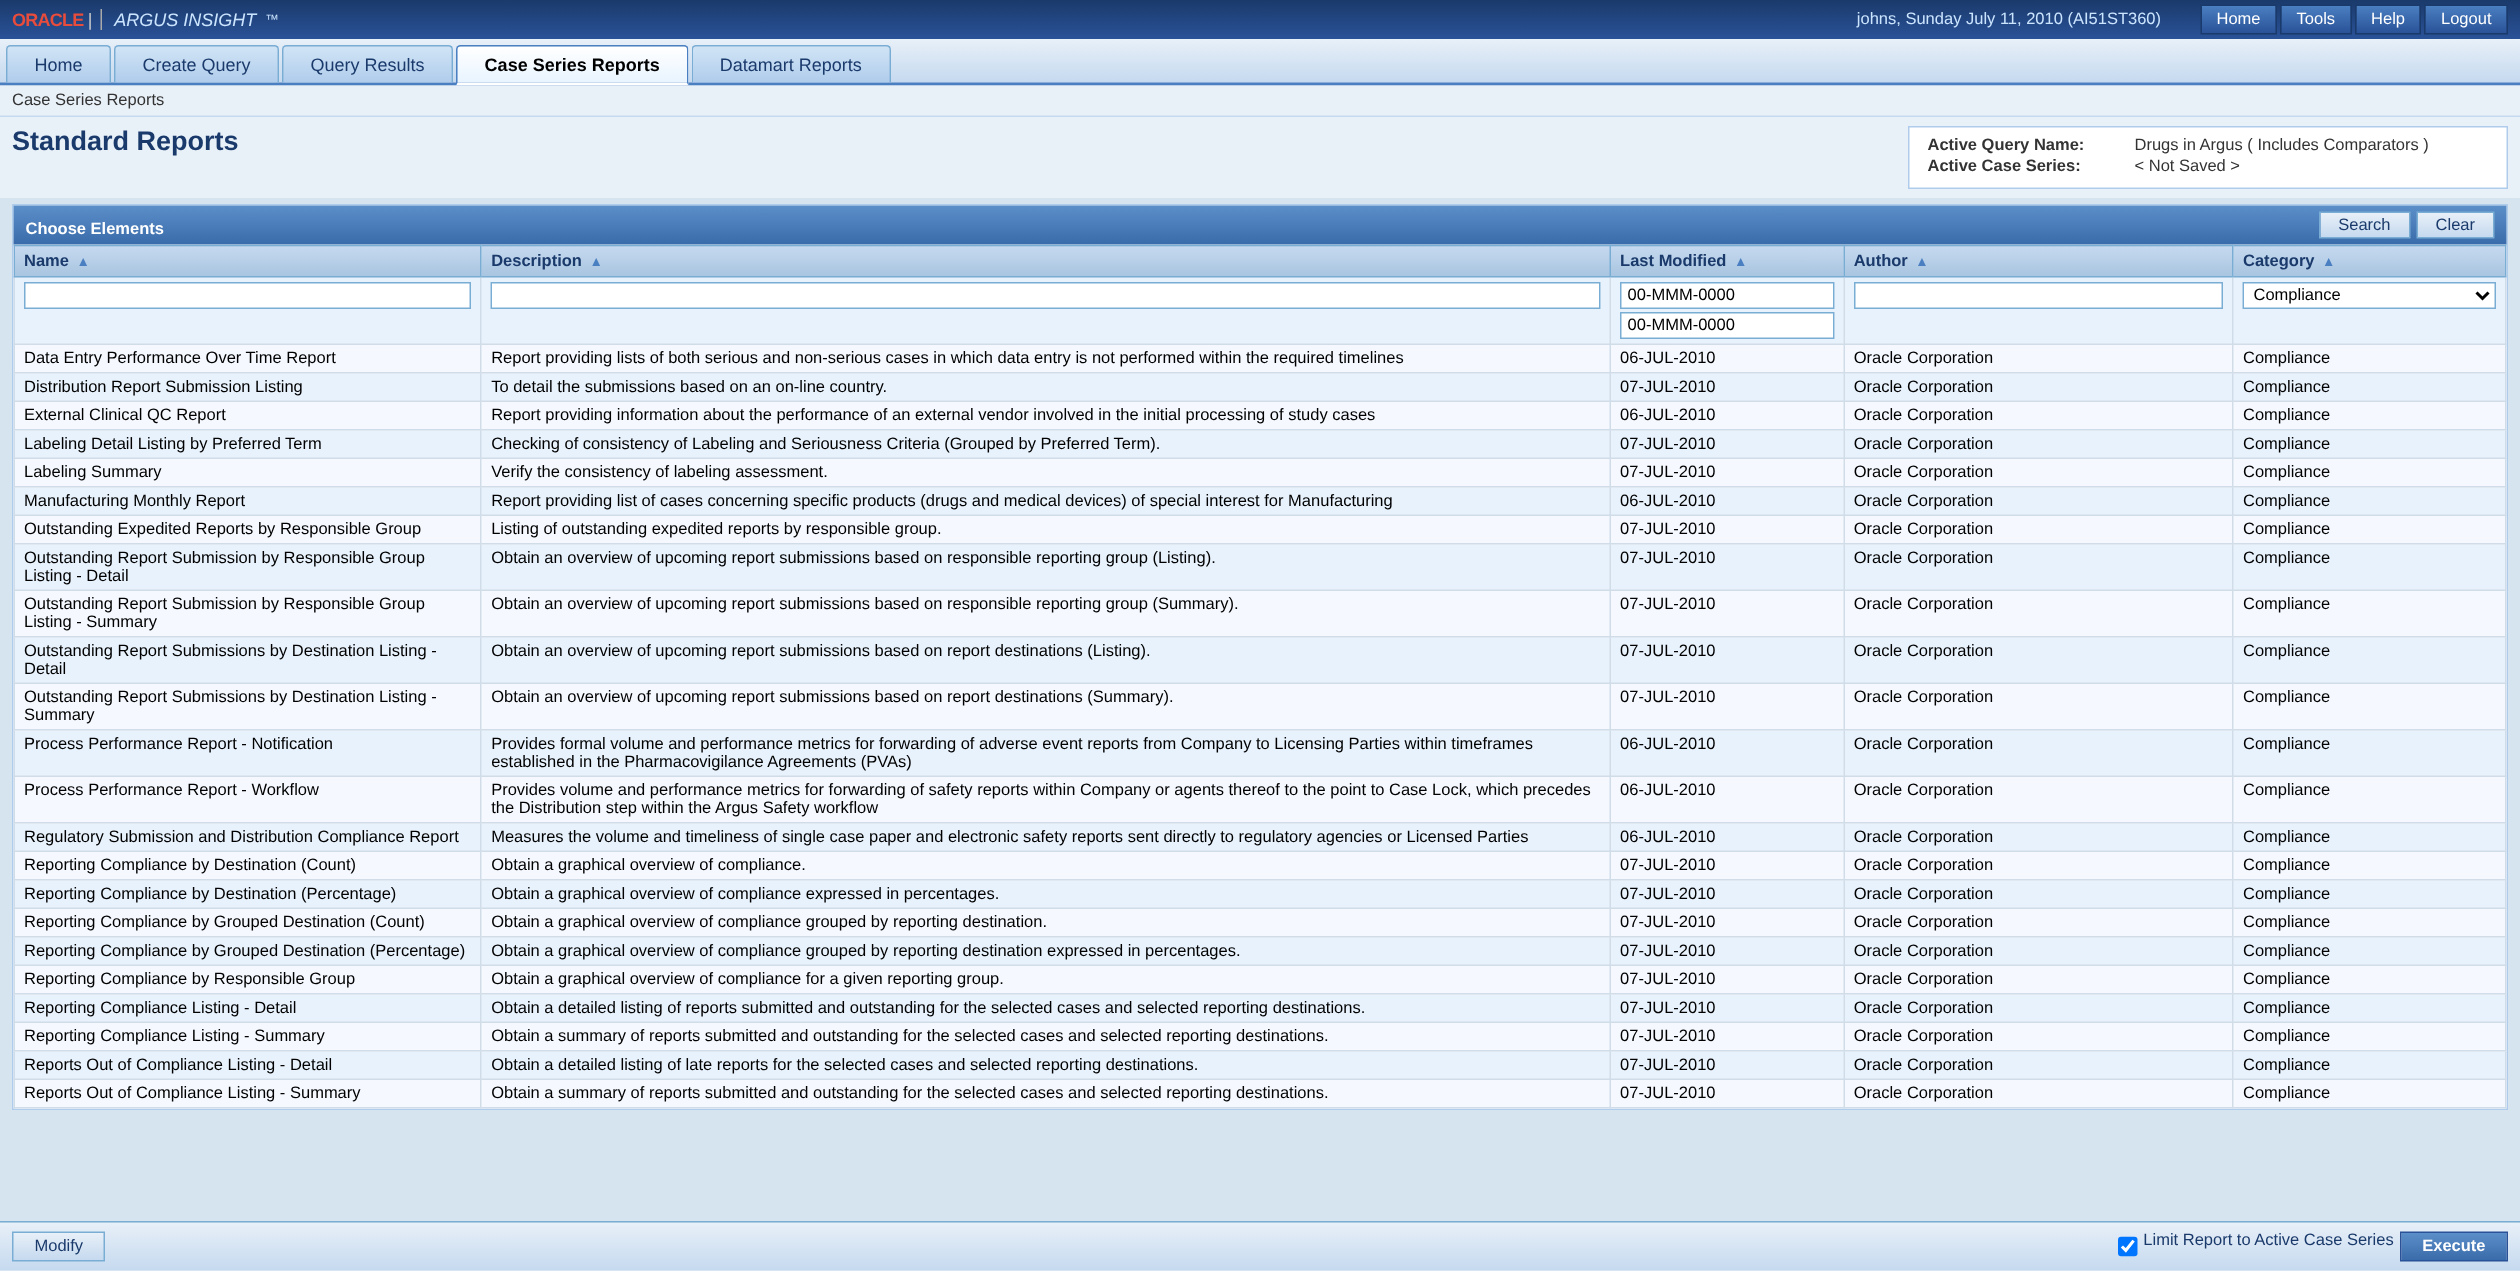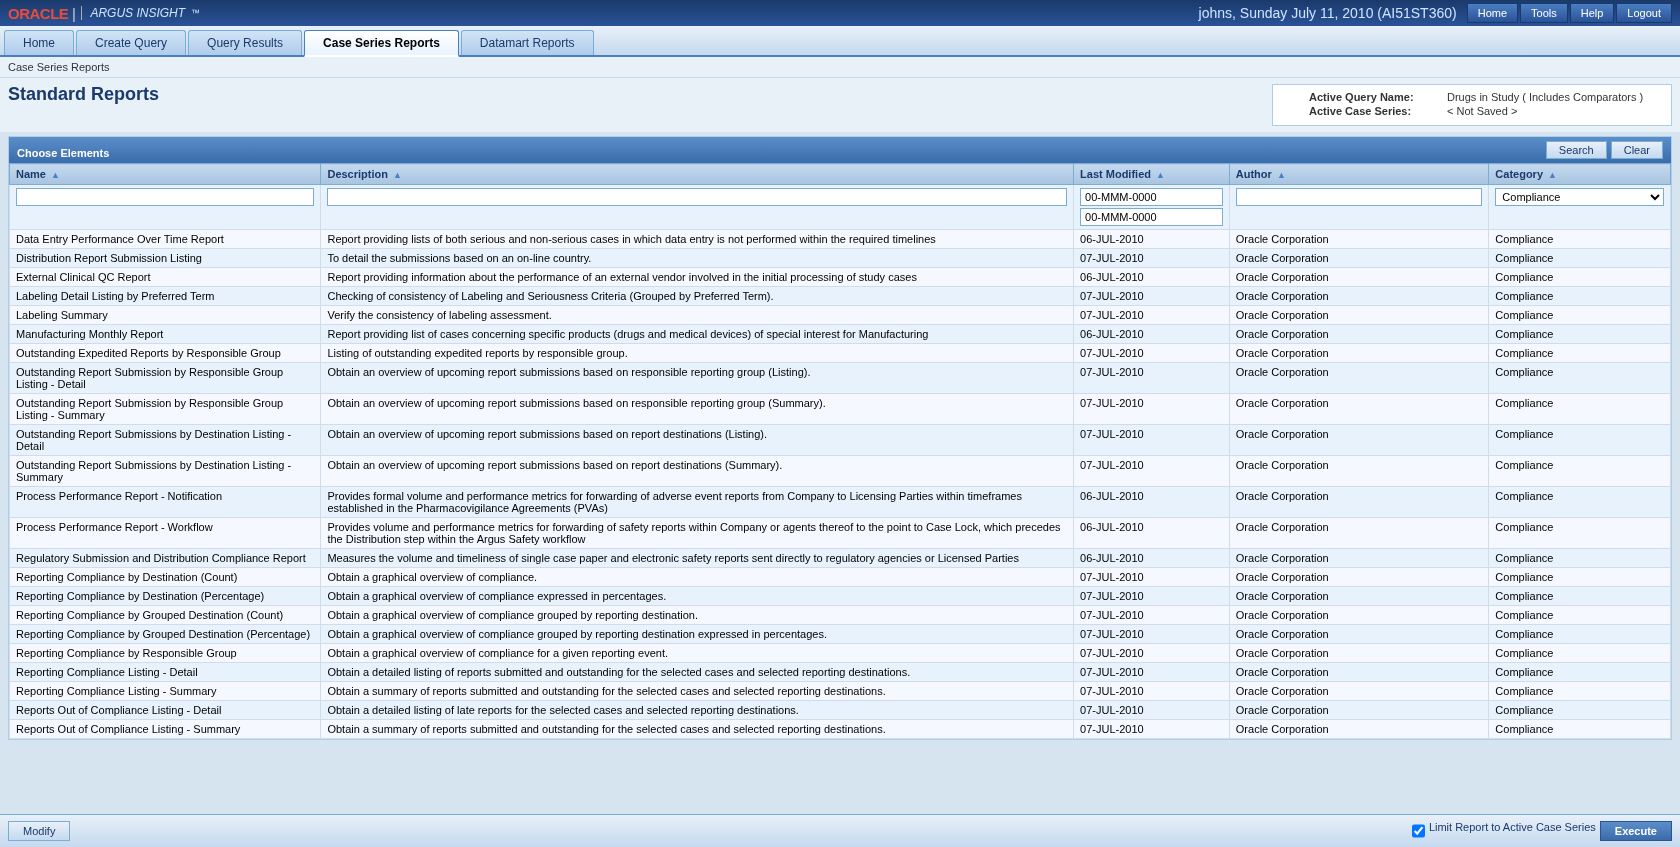--- a/index.html
+++ b/index.html
@@ -8,25 +8,25 @@
     
     .top-header {
       background: linear-gradient(to bottom, #1a3a6b, #2a5298);
       display: flex;
       align-items: center;
       justify-content: space-between;
       padding: 2px 8px;
       height: 26px;
     }
     .logo-area { display: flex; align-items: center; gap: 6px; }
-    .oracle-logo { color: #c0392b; font-weight: bold; font-size: 15px; letter-spacing: -0.5px; }
+    .oracle-logo { color: #c0392b; font-weight: bold; font-size: 12px; letter-spacing: -0.5px; }
     .oracle-logo span { color: #e74c3c; }
     .argus-insight { color: #cce5ff; font-size: 12px; font-style: italic; border-left: 1px solid #aaa; padding-left: 8px; }
     .top-right { display: flex; align-items: center; gap: 2px; }
-    .user-info { color: #cce5ff; font-size: 14px; margin-right: 8px; }
+    .user-info { color: #cce5ff; font-size: 11px; margin-right: 24px; }
     .top-nav-btn {
       background: linear-gradient(to bottom, #4a7fc1, #2a5298);
       color: #fff;
       border: 1px solid #1a3a6b;
       padding: 2px 10px;
       font-size: 11px;
       cursor: pointer;
       height: 20px;
     }
 
@@ -78,21 +78,21 @@
     .page-title { font-size: 18px; font-weight: bold; color: #1a3a6b; }
 
     
     .active-query-box {
       background: #fff;
       border: 1px solid #b0ccec;
       padding: 6px 12px;
       font-size: 11px;
       min-width: 400px;
     }
-    .active-query-box .row { display: flex; gap: 8px; margin-bottom: 2px; margin-left: 24px; }
+    .active-query-box .row { display: flex; gap: 8px; margin-bottom: 2px; }
     .active-query-box .label { font-weight: bold; color: #333; min-width: 130px; }
     .active-query-box .value { color: #333; }
 
     
     .content-area { padding: 4px 8px; background: #d6e4f0; }
 
     
     .choose-elements {
       background: #fff;
       border: 1px solid #b0ccec;
@@ -225,21 +225,21 @@
   <div class="nav-tab">Datamart Reports</div>
 </div>
 
 <div class="breadcrumb">Case Series Reports</div>
 
 <div class="page-title-area">
   <div class="page-title">Standard Reports</div>
   <div class="active-query-box">
     <div class="row">
       <span class="label">Active Query Name:</span>
-      <span class="value">Drugs in Study ( Includes Comparators )</span>
+      <span class="value">Drugs in Argus ( Includes Comparators )</span>
     </div>
     <div class="row">
       <span class="label">Active Case Series:</span>
       <span class="value">&lt; Not Saved &gt;</span>
     </div>
   </div>
 </div>
 
 <div class="content-area">
   <div class="choose-elements">
@@ -423,21 +423,21 @@
             </tr>
             <tr>
               <td>Reporting Compliance by Grouped Destination (Percentage)</td>
               <td>Obtain a graphical overview of compliance grouped by reporting destination expressed in percentages.</td>
               <td>07-JUL-2010</td>
               <td>Oracle Corporation</td>
               <td>Compliance</td>
             </tr>
             <tr>
               <td>Reporting Compliance by Responsible Group</td>
-              <td>Obtain a graphical overview of compliance for a given reporting event.</td>
+              <td>Obtain a graphical overview of compliance for a given reporting group.</td>
               <td>07-JUL-2010</td>
               <td>Oracle Corporation</td>
               <td>Compliance</td>
             </tr>
             <tr>
               <td>Reporting Compliance Listing - Detail</td>
               <td>Obtain a detailed listing of reports submitted and outstanding for the selected cases and selected reporting destinations.</td>
               <td>07-JUL-2010</td>
               <td>Oracle Corporation</td>
               <td>Compliance</td>

